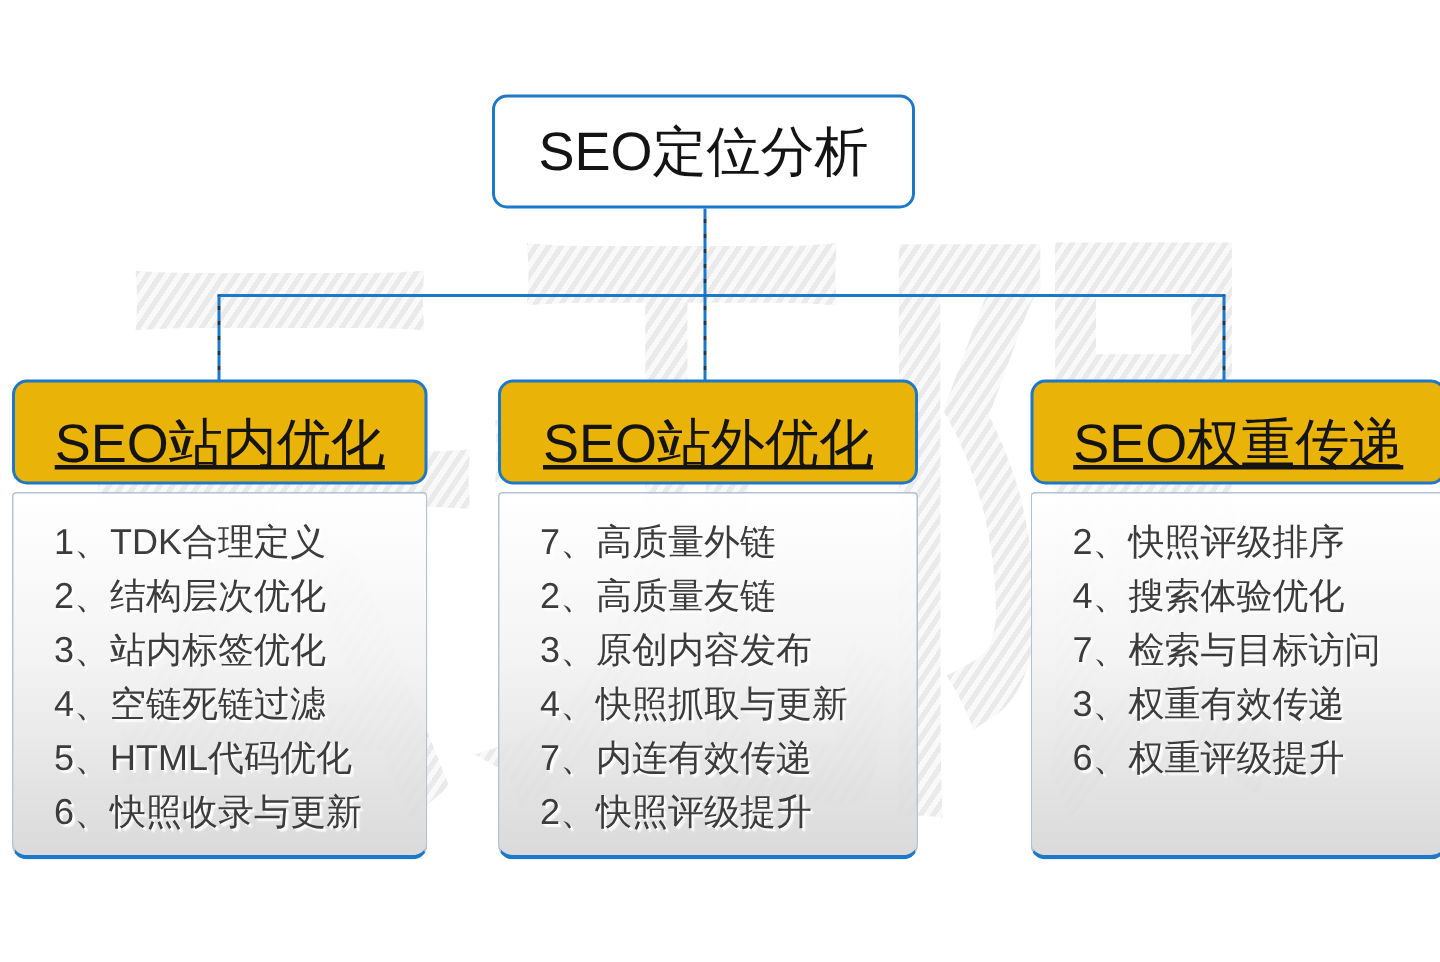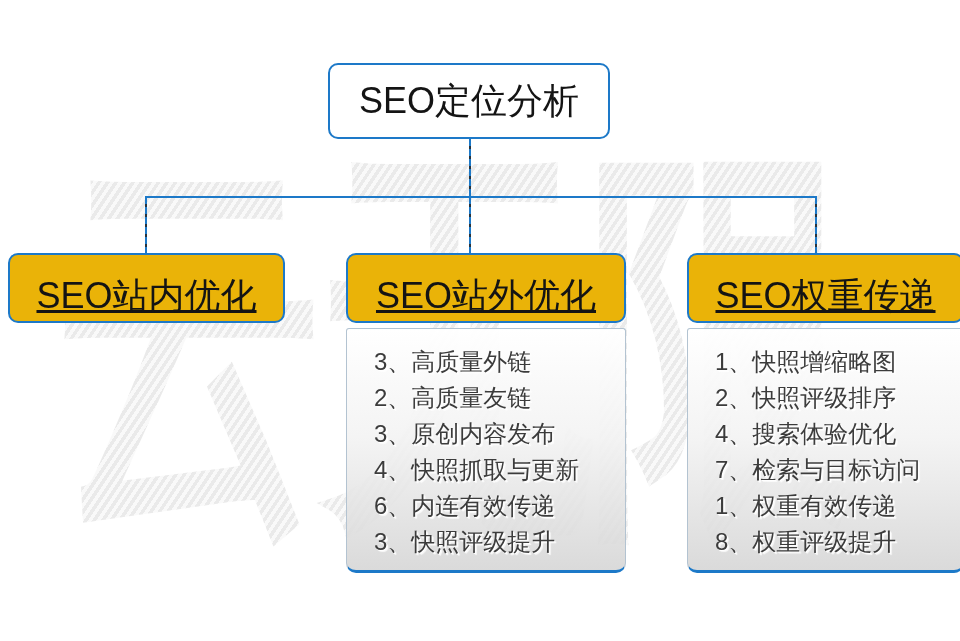--- a/index.html
+++ b/index.html
@@ -41,21 +41,21 @@
   .root-box {
     position: absolute; left: 328px; top: 63px; width: 282px; height: 76px;
     background: #fff; border: 2px solid var(--blue); border-radius: 10px;
     display: flex; align-items: center; justify-content: center;
     font-size: 36px; color: #141414; z-index: 2; white-space: nowrap;
   }
 
   
   .branch { position: absolute; top: 253px; z-index: 2; }
   .branch-1 { left: 8px;   width: 277px; }
-  .branch-2 { left: 346px; width: 280px; border-radius: 21px; }
+  .branch-2 { left: 332px; width: 280px; border-radius: 21px; }
   .branch-3 { left: 687px; width: 277px; }
 
   .branch-header {
     height: 70px; background: #eab308;
     border: 2px solid var(--blue); border-radius: 10px;
     display: flex; align-items: flex-end; justify-content: center;
     font-size: 36px; color: #141414; white-space: nowrap; text-decoration: underline;
   }
 
   .branch-panel {
@@ -88,43 +88,50 @@
   <div class="v-line v-right"></div>
 
   <div class="root-box">
     <span>SEO定位分析</span>
   </div>
 
   <div class="branch branch-1">
     <div class="branch-header">
       <span>SEO站内优化</span>
     </div>
+    <div class="branch-panel">
+      <div class="item">1、TDK合理定义</div>
+      <div class="item">2、结构层次优化</div>
+      <div class="item">3、站内标签优化</div>
+      <div class="item">4、空链死链过滤</div>
+      <div class="item">5、HTML代码优化</div>
+      <div class="item">6、快照收录与更新</div>
+    </div>
   </div>
 
   <div class="branch branch-2">
     <div class="branch-header">
       <span>SEO站外优化</span>
     </div>
     <div class="branch-panel">
-      <div class="item">3、高质量外链</div>
+      <div class="item">7、高质量外链</div>
       <div class="item">2、高质量友链</div>
       <div class="item">3、原创内容发布</div>
       <div class="item">4、快照抓取与更新</div>
-      <div class="item">6、内连有效传递</div>
-      <div class="item">3、快照评级提升</div>
+      <div class="item">7、内连有效传递</div>
+      <div class="item">2、快照评级提升</div>
     </div>
   </div>
 
   <div class="branch branch-3">
     <div class="branch-header">
       <span>SEO权重传递</span>
     </div>
     <div class="branch-panel">
-      <div class="item">1、快照增缩略图</div>
       <div class="item">2、快照评级排序</div>
       <div class="item">4、搜索体验优化</div>
       <div class="item">7、检索与目标访问</div>
-      <div class="item">1、权重有效传递</div>
-      <div class="item">8、权重评级提升</div>
+      <div class="item">3、权重有效传递</div>
+      <div class="item">6、权重评级提升</div>
     </div>
   </div>
 
 </div>
 
 </body></html>

